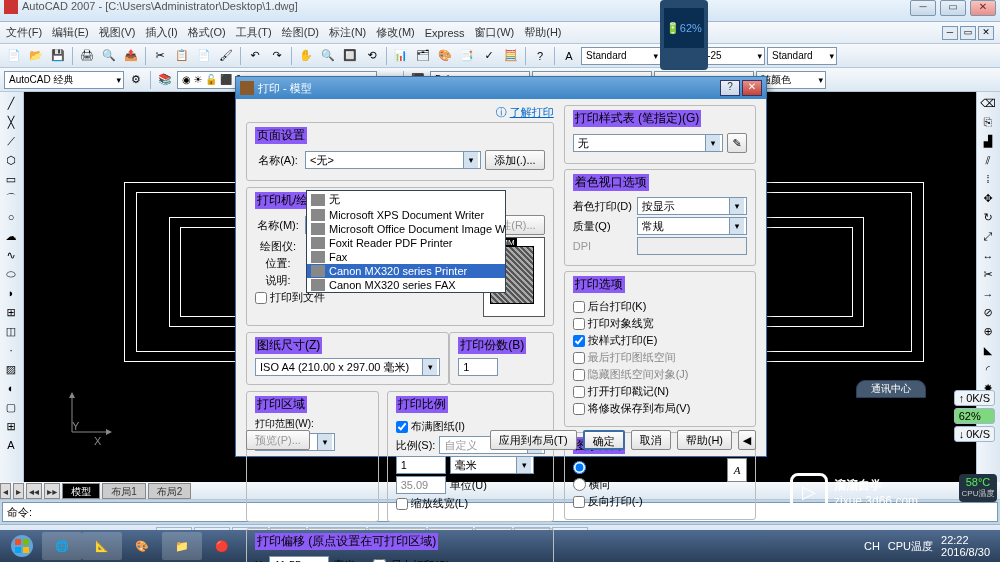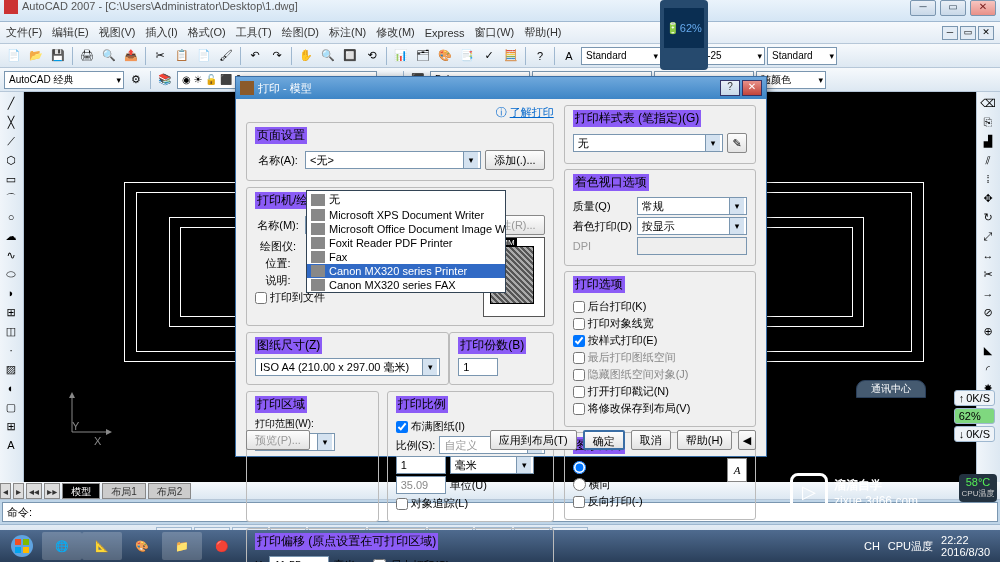--- a/index.html
+++ b/index.html
@@ -380,21 +380,21 @@
               <div class="txt" style="width:50px">1</div>
               <div class="sel" style="width:50px">毫米</div>
               <span>=</span>
             </div>
           <div class="row">
               <div class="txt" style="width:50px;color:#888">35.09</div>
               <span>单位(U)</span>
             </div>
           <div class="chk">
               <input type="checkbox" style="">
-              <span>对象追踪(L)</span>
+              <span>缩放线宽(L)</span>
             </div>
         </div>
       </div>
       <div class="group">
         <span class="gtitle">打印偏移 (原点设置在可打印区域)</span>
         <div class="row">
             <span>X:</span>
             <div class="txt" style="width:60px">11.55</div>
             <span>毫米</span>
         <span style="width:10px"></span>
@@ -409,26 +409,26 @@
       <div class="group">
         <span class="gtitle">打印样式表 (笔指定)(G)</span>
         <div class="row">
             <div class="sel" style="flex:1">无</div>
             <div class="btn" style="width:20px;padding:0;text-align:center">✎</div>
           </div>
       </div>
       <div class="group">
         <span class="gtitle">着色视口选项</span>
         <div class="row">
+            <span style="width:60px">着色打印(D)</span>
+            <div class="sel" style="flex:1">按显示</div>
+          </div>
+        <div class="row">
             <span style="width:60px">质量(Q)</span>
             <div class="sel" style="flex:1">常规</div>
-          </div>
-        <div class="row">
-            <span style="width:60px">着色打印(D)</span>
-            <div class="sel" style="flex:1">按显示</div>
           </div>
         <div class="row">
             <span style="width:60px;color:#999">DPI</span>
             <div class="txt" style="flex:1;background:#eee"></div>
           </div>
       </div>
       <div class="group">
         <span class="gtitle">打印选项</span>
         <div class="chk">
             <input type="checkbox" style="">

